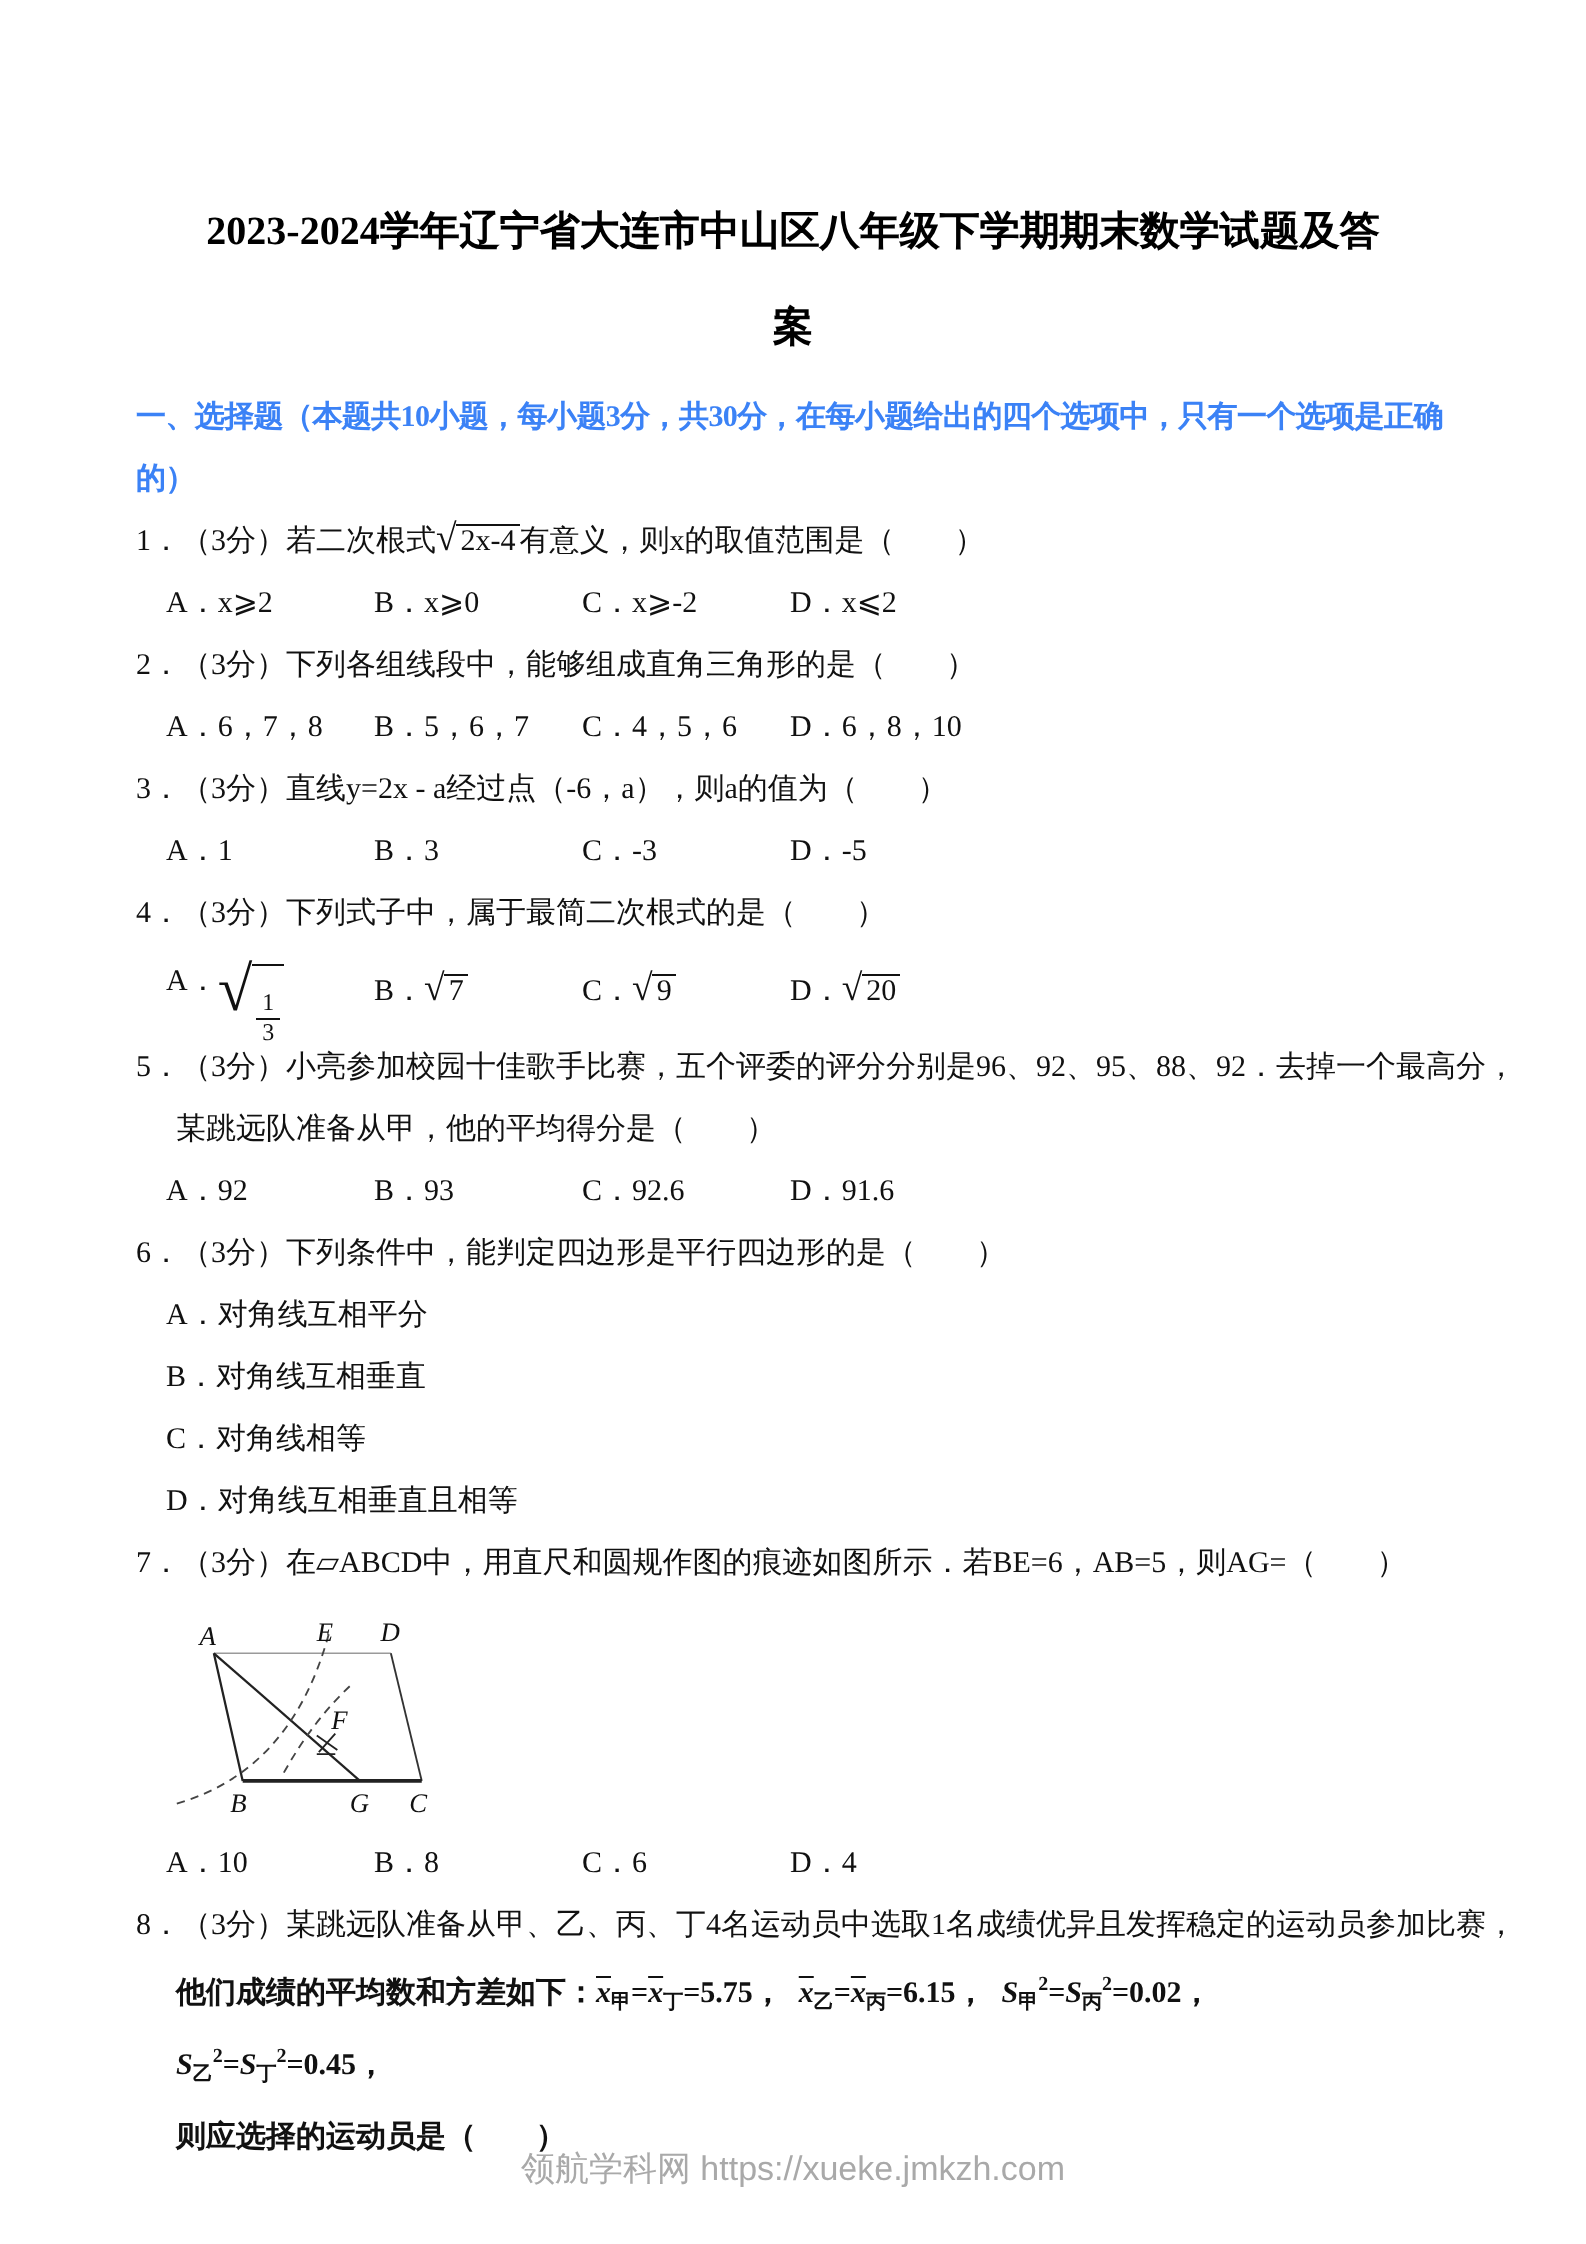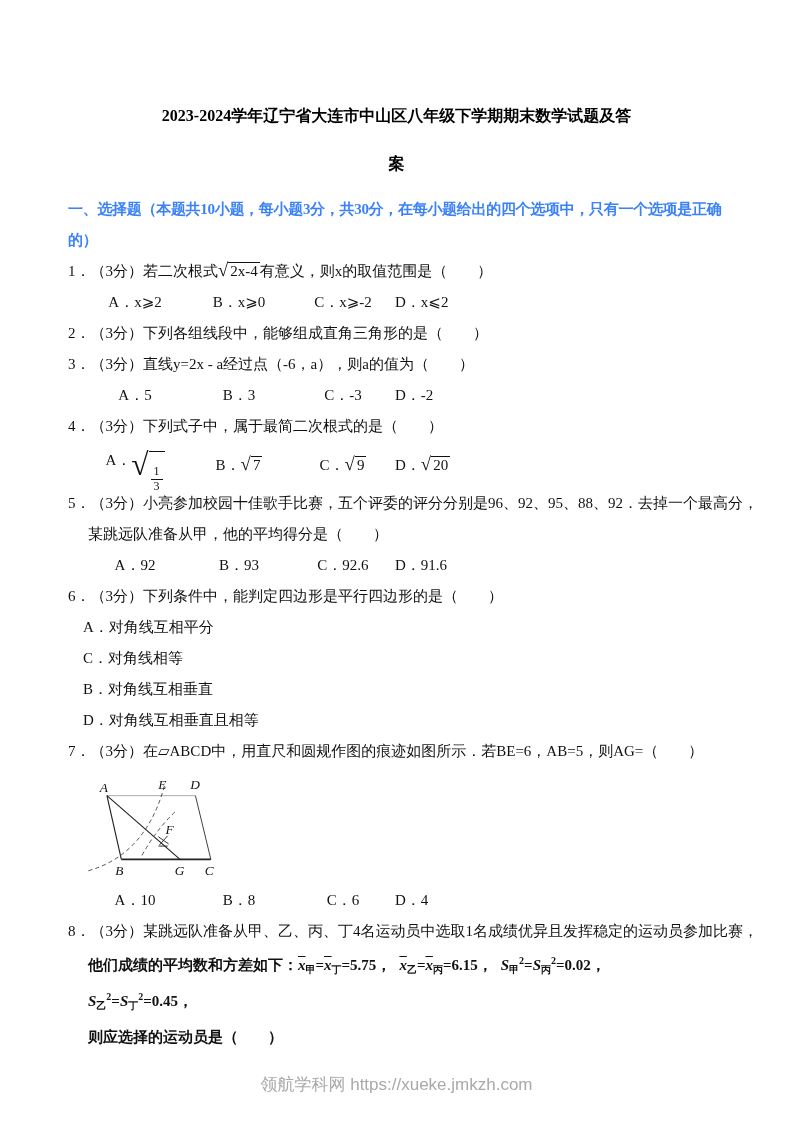--- a/index.html
+++ b/index.html
@@ -5,27 +5,27 @@
   * { box-sizing: border-box; }
   html,body { margin:0; padding:0; background:#ffffff; }
   body {
     width:793px; height:1122px;
     font-family:"Liberation Serif","DejaVu Serif",serif;
     color:#111; font-size:15px;
   }
   .page { position:relative; width:793px; height:1122px; overflow:hidden; background:#fff; }
   .content { padding:92px 68px 0 68px; }
 
-  .title { font-weight:bold; font-size:16px; line-height:48px; text-align:center; color:#000; margin-bottom:6px; }
+  .title { font-weight:bold; font-size:20px; line-height:48px; text-align:center; color:#000; margin-bottom:6px; }
 
   .heading { font-weight:bold; line-height:31px; white-space:nowrap; color:#3b82f6; letter-spacing:-0.3px; }
   .qline { line-height:31px; white-space:nowrap; }
   .qcont { line-height:31px; padding-left:20px; white-space:nowrap; }
 
-  .optrow { display:flex; padding-left:15px; line-height:31px;text-align:center; }
+  .optrow { display:flex; padding-left:15px; line-height:31px; }
   .optrow .c1,.optrow .c2,.optrow .c3 { width:104px; flex-shrink:0; white-space:nowrap; }
   .optrow .c4 { white-space:nowrap; }
   .optrow.tall { height:46px; align-items:center; line-height:46px; }
 
   .optcol div { padding-left:15px; line-height:31px; }
 
   
   .rad { white-space:nowrap; }
   .rad .sign { font-size:1.25em; line-height:1; }
   .rad .vin { border-top:1px solid #111; padding:0 2px; }
@@ -75,29 +75,35 @@
       <div class="optrow">
         <span class="c1">A．x⩾2</span>
         <span class="c2">B．x⩾0</span>
         <span class="c3">C．x⩾-2</span>
         <span class="c4">D．x⩽2</span>
       </div>
     </div>
 
     <div class="q">
       <div class="qline">2．（3分）下列各组线段中，能够组成直角三角形的是（　　）</div>
+      <div class="optrow">
+        <span class="c1">A．6，7，8</span>
+        <span class="c2">B．5，6，7</span>
+        <span class="c3">C．4，5，6</span>
+        <span class="c4">D．6，8，10</span>
+      </div>
     </div>
 
     <div class="q">
       <div class="qline">3．（3分）直线y=2x - a经过点（-6，a），则a的值为（　　）</div>
       <div class="optrow">
-        <span class="c1">A．5</span>
+        <span class="c1">A．1</span>
         <span class="c2">B．3</span>
         <span class="c3">C．-3</span>
-        <span class="c4">D．-2</span>
+        <span class="c4">D．-5</span>
       </div>
     </div>
 
     <div class="q">
       <div class="qline">4．（3分）下列式子中，属于最简二次根式的是（　　）</div>
       <div class="optrow tall">
         <span class="c1"><span>A．</span><span class="rad big"><span class="sign">√</span><span class="vin"><span class="fr">
                   <span class="num">1</span>
                   <span class="den">3</span>
                 </span></span></span></span>
@@ -115,22 +121,22 @@
         <span class="c2">B．93</span>
         <span class="c3">C．92.6</span>
         <span class="c4">D．91.6</span>
       </div>
     </div>
 
     <div class="q">
       <div class="qline">6．（3分）下列条件中，能判定四边形是平行四边形的是（　　）</div>
       <div class="optcol">
         <div>A．对角线互相平分</div>
+        <div>B．对角线互相垂直</div>
         <div>C．对角线相等</div>
-        <div>B．对角线互相垂直</div>
         <div>D．对角线互相垂直且相等</div>
       </div>
     </div>
 
     <div class="q">
       <div class="qline">7．（3分）在▱ABCD中，用直尺和圆规作图的痕迹如图所示．若BE=6，AB=5，则AG=（　　）</div>
       <div class="fig">
         <svg width="165" height="106" viewBox="0 0 160 103">
 
           <line x1="26" y1="22" x2="112" y2="22" stroke="#9a9a9a" stroke-width="0.8"></line>

